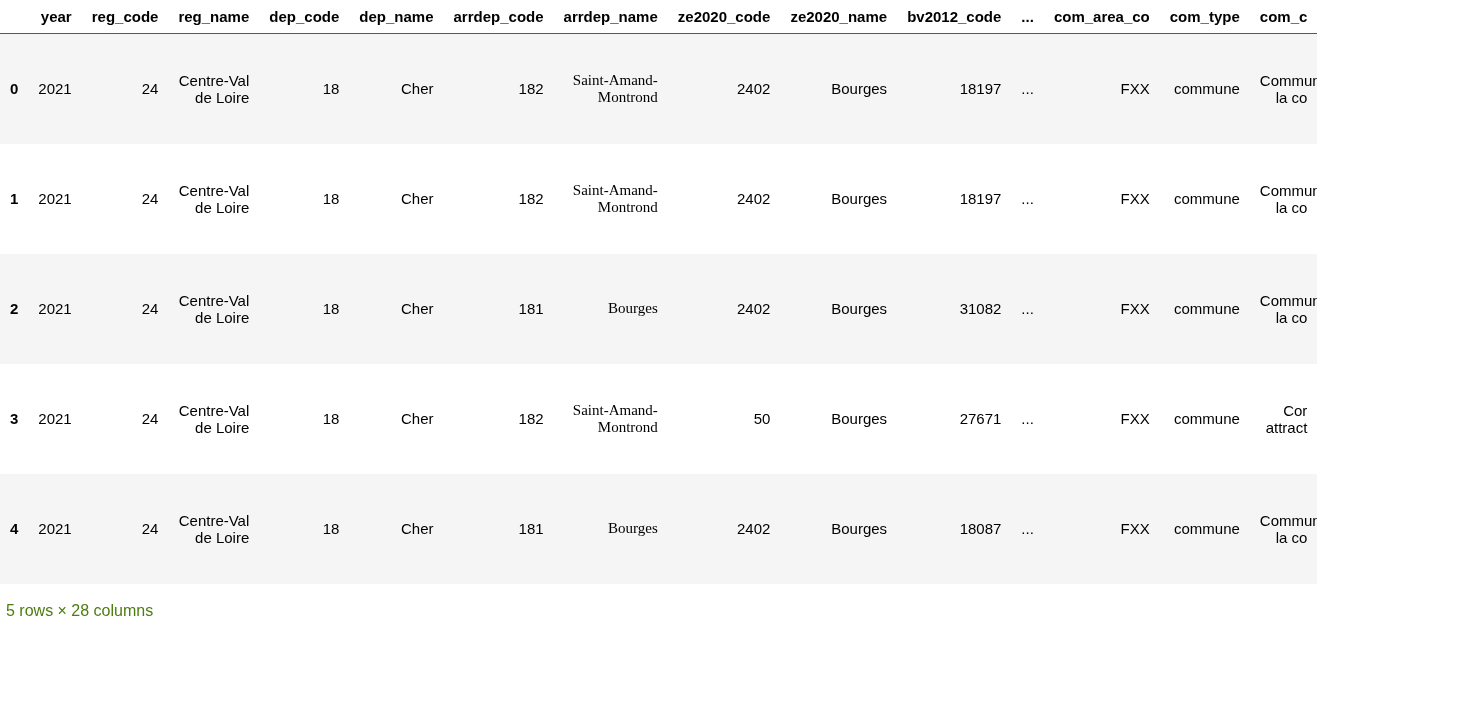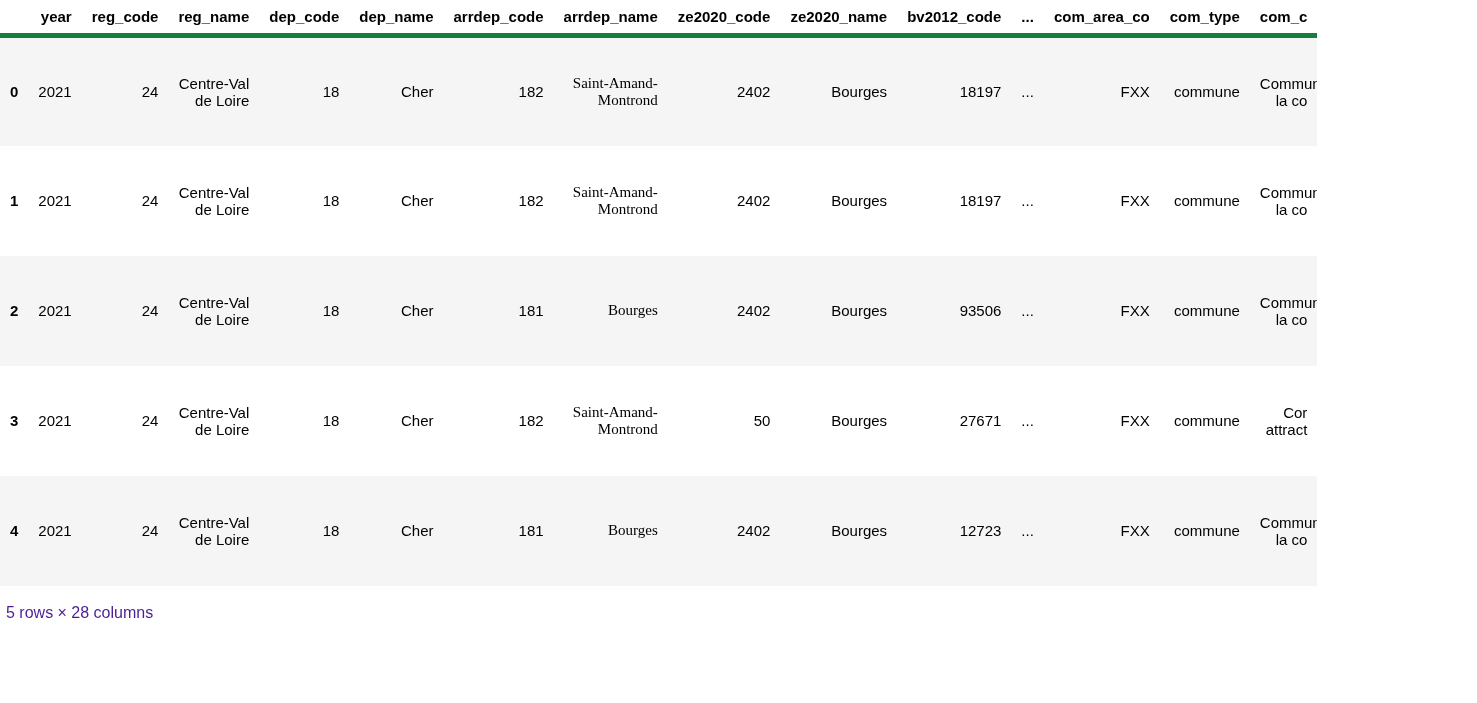--- a/index.html
+++ b/index.html
@@ -18,21 +18,21 @@
     }
     table.dataframe {
       border-collapse: collapse;
       border: none;
       table-layout: auto;
     }
     table.dataframe thead th {
       text-align: right;
       font-weight: bold;
       padding: 8px 10px;
-      border-bottom: 5px solid #15803d;
+      border-bottom: 1px solid #15803d;
       white-space: nowrap;
       vertical-align: bottom;
     }
     table.dataframe tbody tr:nth-child(odd) {
       background: #f5f5f5;
     }
     table.dataframe tbody tr:nth-child(even) {
       background: #ffffff;
     }
     table.dataframe tbody th {
@@ -47,21 +47,21 @@
       vertical-align: middle;
       height: 110px;
       white-space: normal;
     }
     .col-reg-name { max-width: 90px; }
     .col-arrdep-name { max-width: 110px; font-family: Liberation Serif, serif; }
     .col-com-c { max-width: 60px; overflow: hidden;}
     .summary {
       padding: 18px 6px 8px 6px;
       font-size: 16px;
-      color: #4c1d95;
+      color: #4d7c0f;
     }
   </style>
 </head>
 <body>
 
 <div class="dataframe-wrapper">
 <table class="dataframe">
   <thead>
     <tr>
       <th></th>
@@ -120,21 +120,21 @@
       <th>2</th>
       <td>2021</td>
       <td>24</td>
       <td class="col-reg-name">Centre-Val de Loire</td>
       <td>18</td>
       <td>Cher</td>
       <td>181</td>
       <td class="col-arrdep-name">Bourges</td>
       <td>2402</td>
       <td>Bourges</td>
-      <td>93506</td>
+      <td>31082</td>
       <td>...</td>
       <td>FXX</td>
       <td>commune</td>
       <td class="col-com-c">Commune la co</td>
     </tr>
     <tr>
       <th>3</th>
       <td>2021</td>
       <td>24</td>
       <td class="col-reg-name">Centre-Val de Loire</td>
@@ -154,21 +154,21 @@
       <th>4</th>
       <td>2021</td>
       <td>24</td>
       <td class="col-reg-name">Centre-Val de Loire</td>
       <td>18</td>
       <td>Cher</td>
       <td>181</td>
       <td class="col-arrdep-name">Bourges</td>
       <td>2402</td>
       <td>Bourges</td>
-      <td>12723</td>
+      <td>18087</td>
       <td>...</td>
       <td>FXX</td>
       <td>commune</td>
       <td class="col-com-c">Commune la co</td>
     </tr>
   </tbody>
 </table>
 </div>
 
 <div class="summary">5 rows × 28 columns</div>

